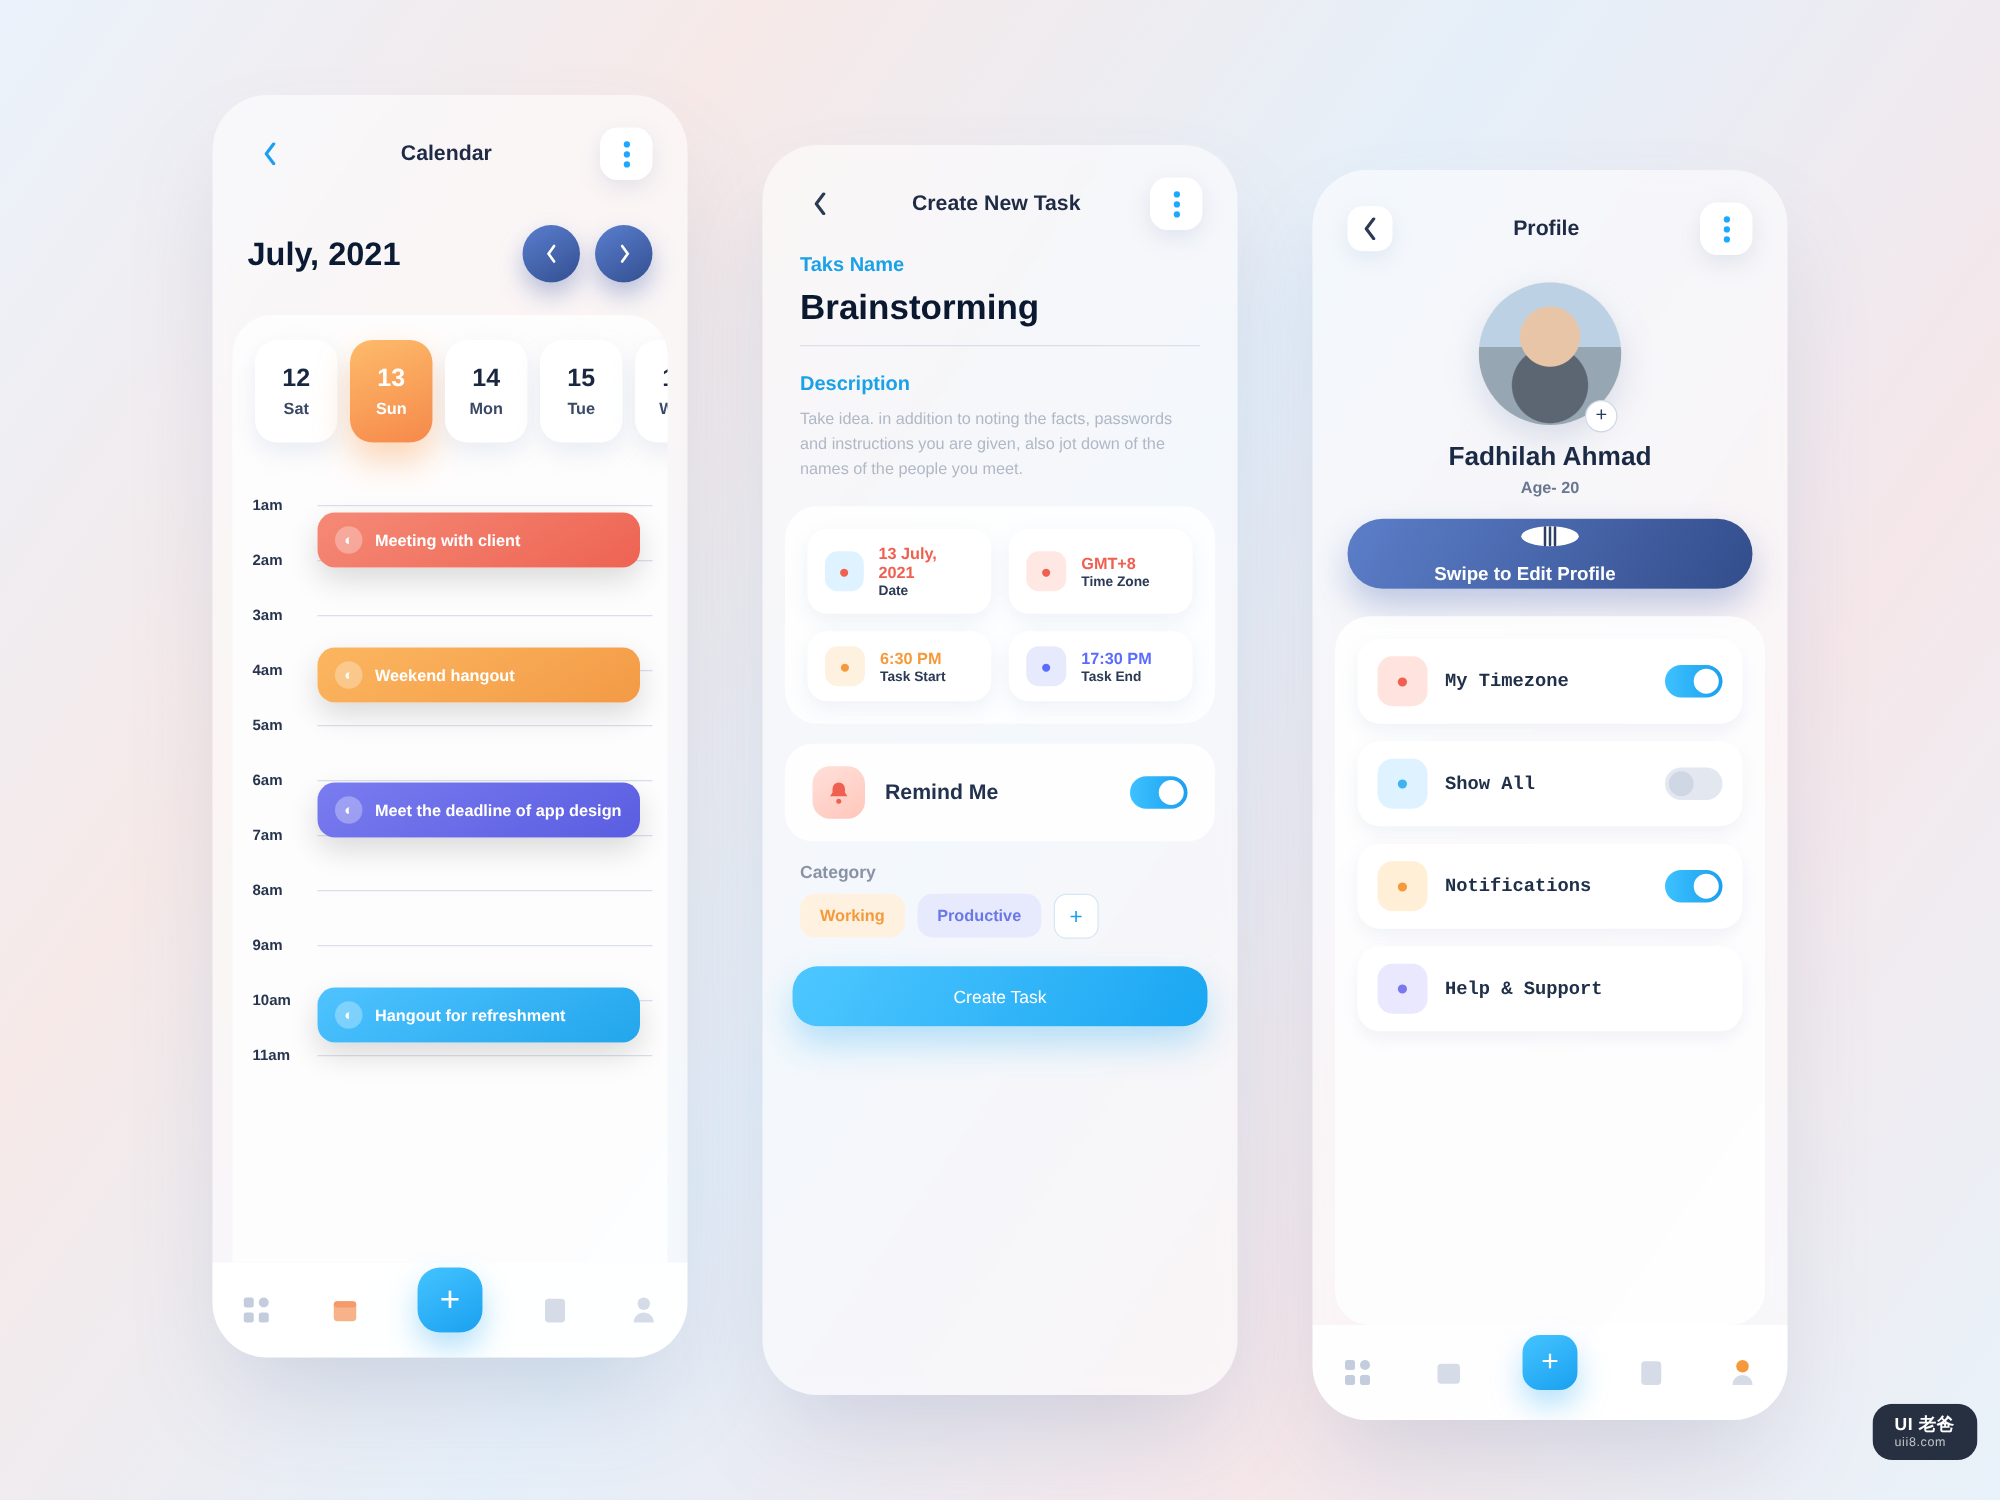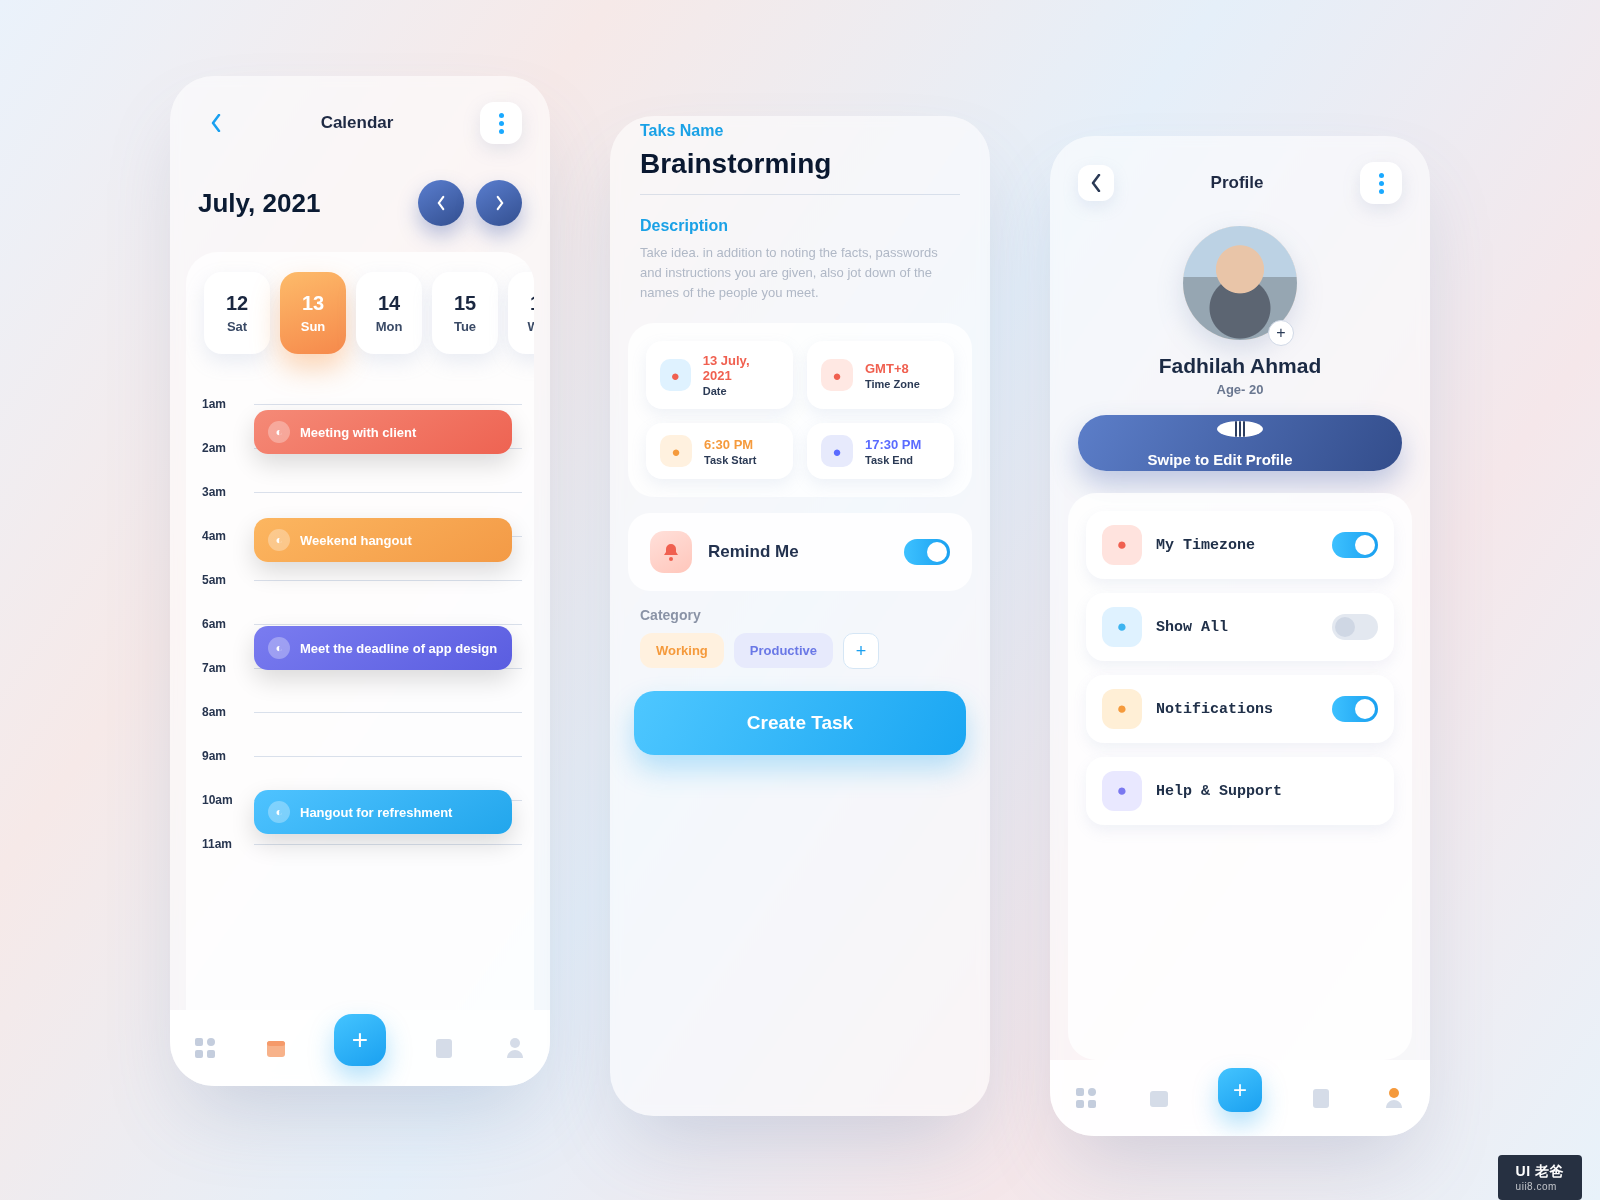--- a/index.html
+++ b/index.html
@@ -53,40 +53,40 @@
 .toggle.on { background:linear-gradient(90deg,#3dc1ff,#1aa0f0); }
 .toggle.off { background:#e3e8f0; }
 .toggle::after { content:"";position:absolute;width:20px;height:20px;border-radius:50%;background:#fff;top:3px; }
 .toggle.on::after { right:3px; }
 .toggle.off::after { left:3px; background:#cfd7e4; }
 .cat-wrap { margin:0 30px 18px; }
 .cat-label { font-size:14px;font-weight:600;color:#8a93a6;margin-bottom:10px; }
 .cat-chips { display:flex;gap:10px;align-items:flex-start; }
 .cat-chip { padding:10px 16px;border-radius:12px;font-size:13px;font-weight:700; }
 .cat-add { width:36px;height:36px;border-radius:10px;background:#fff;border:1px solid #d5e6f5;display:flex;align-items:center;justify-content:center;color:#1aa0f0;font-size:18px;font-weight:400; }
-.create-btn { margin:4px 24px 24px;height:64px;border-radius:20px;background:linear-gradient(120deg,#4ec7ff,#1aa6f2);display:flex;align-items:center;justify-content:center;color:#fff;font-size:19px;font-weight:700;box-shadow:0 14px 28px rgba(40,170,240,0.32); }
+.create-btn { margin:4px 24px 24px;height:48px;border-radius:20px;background:linear-gradient(120deg,#4ec7ff,#1aa6f2);display:flex;align-items:center;justify-content:center;color:#fff;font-size:14px;font-weight:400;box-shadow:0 14px 28px rgba(40,170,240,0.32); }
 
 .avatar-wrap { display:flex;flex-direction:column;align-items:center;margin-top:8px; }
 .avatar { width:114px;height:114px;border-radius:50%;background:linear-gradient(150deg,#e3b89a,#c89a80);position:relative;overflow:hidden;box-shadow:inset 0 0 0 4px #fff,0 10px 26px rgba(120,140,180,0.25); }
 .avatar::before { content:"";position:absolute;inset:0;background:
   radial-gradient(circle at 50% 38%,#e9c5a8 26%,transparent 27%),
   radial-gradient(circle at 50% 72%,#5c6572 30%,transparent 31%),
   linear-gradient(#bcd2e4 0 45%,#96a6b2 45% 100%); }
 .avatar-plus { width:26px;height:26px;border-radius:50%;background:#fff;border:1px solid #d0d8e6;display:flex;align-items:center;justify-content:center;font-size:16px;color:#2a3b57;margin:-20px 0 0 82px;position:relative; }
 .prof-name { font-size:21px;font-weight:800;color:#1b2a44;margin-top:8px; }
 .prof-age { font-size:13px;font-weight:600;color:#6a7790;margin-top:4px; }
 .swipe-btn { margin:18px 28px 0;height:56px;border-radius:30px;background:linear-gradient(120deg,#5c7ec9,#334d8b);display:flex;align-items:center;gap:14px;padding:6px;color:#fff;font-weight:700;box-shadow:0 14px 28px rgba(60,90,170,0.3);flex-direction:column; }
 .swipe-handle { width:46px;height:46px;border-radius:50%;background:#fff;display:flex;align-items:center;justify-content:center;gap:2px; }
 .swipe-handle span { width:2px;height:16px;background:#2d3e60;border-radius:1px; }
 .swipe-label { flex:1;text-align:center;padding-right:40px;font-size:15px; }
 .settings-card { margin:22px 18px 0;background:rgba(255,255,255,0.8);border-radius:28px;padding:18px;display:flex;flex-direction:column;gap:14px;flex:1; }
 .setting-row { background:#fff;border-radius:18px;padding:14px 16px;display:flex;align-items:center;gap:14px;box-shadow:0 6px 14px rgba(140,160,200,0.12); }
 .set-ico { width:40px;height:40px;border-radius:12px;display:flex;align-items:center;justify-content:center;font-size:17px; }
 .set-label { flex:1;font-size:15px;font-weight:700;color:#203049;font-family:Liberation Mono, monospace; }
-.watermark { position:fixed;right:18px;bottom:0;background:#263041;color:#fff;font-size:14px;font-weight:600;padding:8px 18px;border-radius:4px;letter-spacing:0.5px; }
+.watermark { position:fixed;right:18px;bottom:32px;background:#263041;color:#fff;font-size:14px;font-weight:600;padding:8px 18px;border-radius:16px;letter-spacing:0.5px; }
 </style>
 </head>
 <body>
 
 <div class="phone phone1">
   <div class="appbar">
     <div class="back">
       <svg viewBox="0 0 10 18">
           <path d="M8 1 2 9l6 8" fill="none" stroke="#1aa0f0" stroke-width="2.5" stroke-linecap="round" stroke-linejoin="round"></path>
         </svg>
@@ -223,20 +223,33 @@
     <div class="nav-ico">
         <svg width="20" height="22" viewBox="0 0 20 22">
           <circle cx="10" cy="6" r="5" fill="#d5dce8"></circle>
           <path d="M2 21c0-5 4-8 8-8s8 3 8 8" fill="#d5dce8"></path>
         </svg>
       </div>
   </div>
 </div>
 
 <div class="phone phone2">
+  <div class="appbar">
+    <div class="back">
+      <svg viewBox="0 0 10 18">
+          <path d="M8 1 2 9l6 8" fill="none" stroke="#2b3a55" stroke-width="2.5" stroke-linecap="round" stroke-linejoin="round"></path>
+        </svg>
+    </div>
+    <div class="app-title">Create New Task</div>
+    <div class="kebab">
+        <span></span>
+        <span></span>
+        <span></span>
+      </div>
+  </div>
   <div class="sec-label">Taks Name</div>
   <div class="task-title">Brainstorming</div>
   <div class="divider"></div>
   <div class="sec-label">Description</div>
   <div class="desc">Take idea. in addition to noting the facts, passwords and instructions you are given, also jot down of the names of the people you meet.</div>
 
   <div class="info-card" id="info-card">
       <div class="info-chip">
         <div class="chip-ico" style="background:#dff2ff;color:#f06050">●</div>
         <div class="chip-text">

